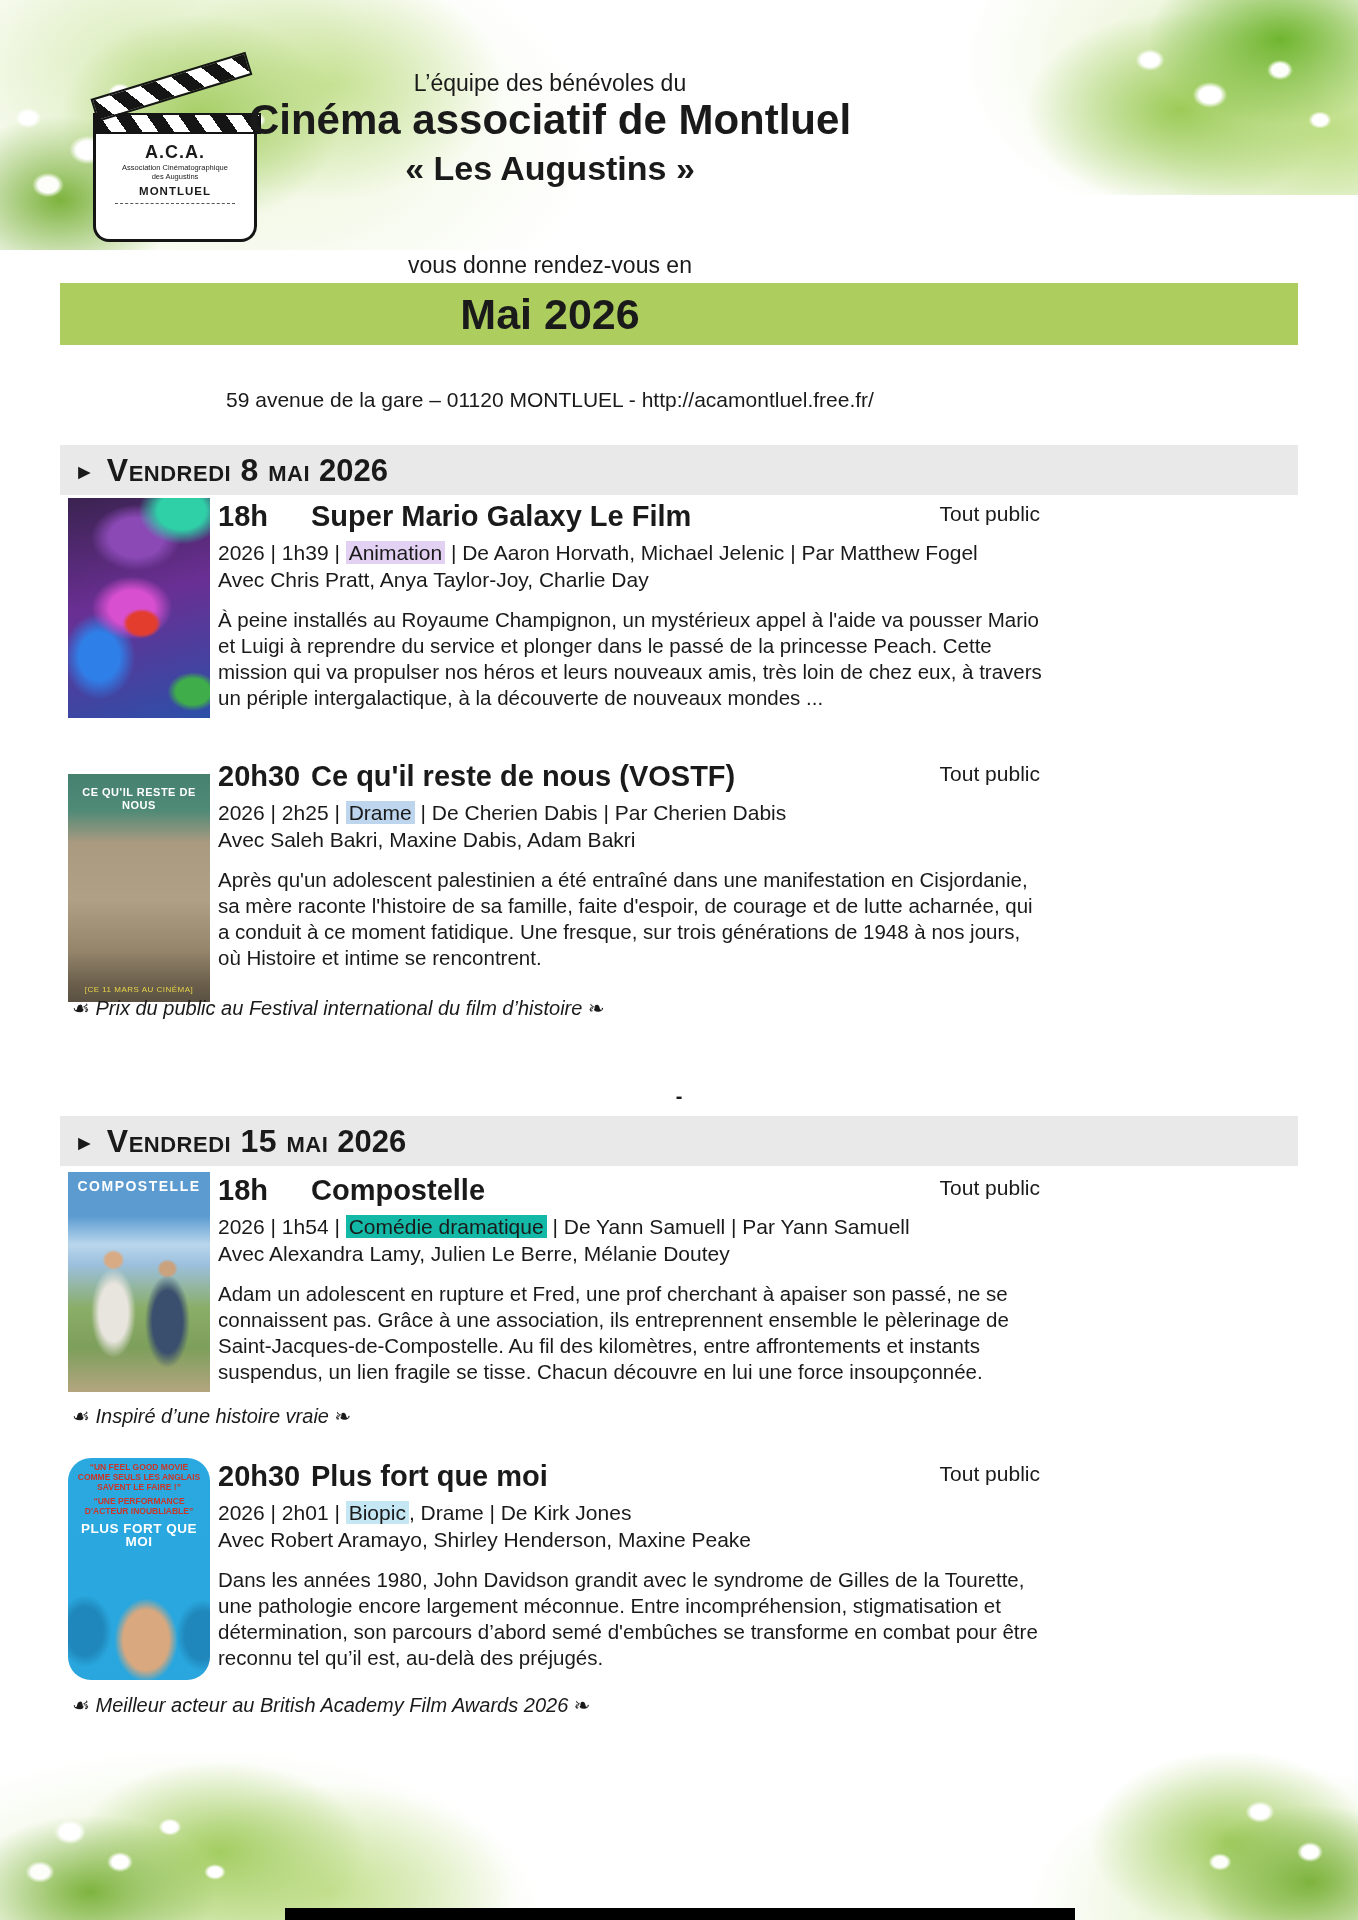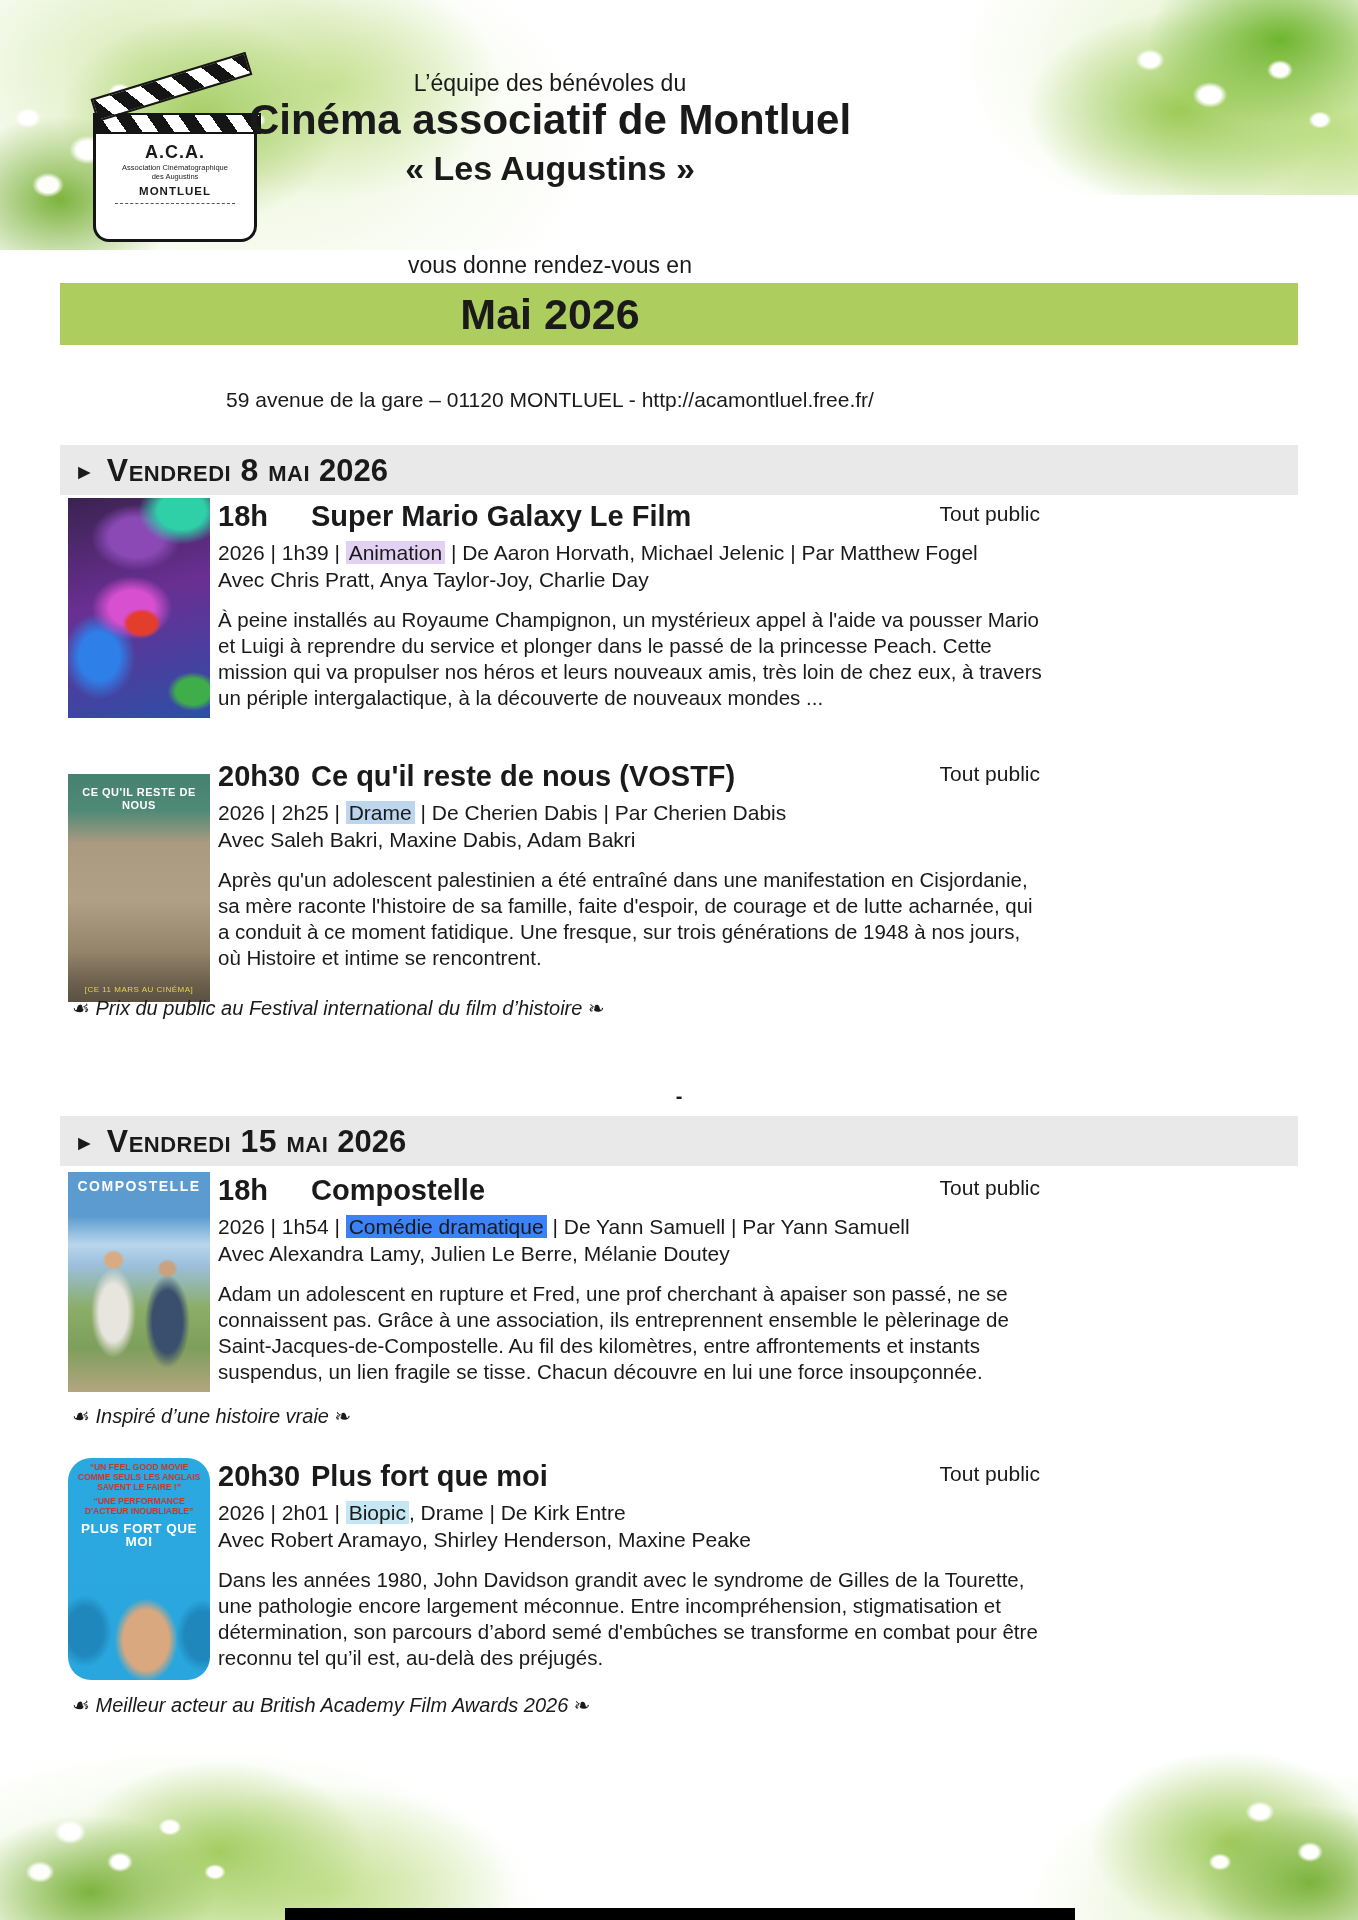--- a/index.html
+++ b/index.html
@@ -222,42 +222,42 @@
     <div class="poster p3">
       <div class="poster-title">COMPOSTELLE</div>
     </div>
     <div class="mbody">
       <div class="audience">Tout public</div>
       <div class="titlerow">
         <span class="time">18h</span>
         <span class="mtitle">Compostelle</span>
       </div>
       <div class="meta">
-        <span>2026 | 1h54 | </span><span class="genre" style="background-color: #3b82f6;">Comédie dramatique</span><span> | De Yann Samuell | Par Yann Samuell</span>
+        <span>2026 | 1h54 | </span><span class="genre" style="background-color: #14b8a6;">Comédie dramatique</span><span> | De Yann Samuell | Par Yann Samuell</span>
       </div>
       <div class="cast">Avec Alexandra Lamy, Julien Le Berre, Mélanie Doutey</div>
       <div class="desc">Adam un adolescent en rupture et Fred, une prof cherchant à apaiser son passé, ne se connaissent pas. Grâce à une association, ils entreprennent ensemble le pèlerinage de Saint-Jacques-de-Compostelle. Au fil des kilomètres, entre affrontements et instants suspendus, un lien fragile se tisse. Chacun découvre en lui une force insoupçonnée.</div>
     </div>
     <div class="award">☙ Inspiré d’une histoire vraie ❧</div>
   </div>
 
   <div class="movie" id="movie-3">
     <div class="poster p4">
       <div class="poster-quote">“UN FEEL GOOD MOVIE COMME SEULS LES ANGLAIS SAVENT LE FAIRE !”</div>
       <div class="poster-quote">“UNE PERFORMANCE D'ACTEUR INOUBLIABLE”</div>
       <div class="poster-title">PLUS FORT QUE MOI</div>
     </div>
     <div class="mbody">
       <div class="audience">Tout public</div>
       <div class="titlerow">
         <span class="time">20h30</span>
         <span class="mtitle">Plus fort que moi</span>
       </div>
       <div class="meta">
-        <span>2026 | 2h01 | </span><span class="genre" style="background-color: rgb(197, 230, 243);">Biopic</span><span>, Drame | De Kirk Entre</span>
+        <span>2026 | 2h01 | </span><span class="genre" style="background-color: rgb(197, 230, 243);">Biopic</span><span>, Drame | De Kirk Jones</span>
       </div>
       <div class="cast">Avec Robert Aramayo, Shirley Henderson, Maxine Peake</div>
       <div class="desc">Dans les années 1980, John Davidson grandit avec le syndrome de Gilles de la Tourette, une pathologie encore largement méconnue. Entre incompréhension, stigmatisation et détermination, son parcours d’abord semé d'embûches se transforme en combat pour être reconnu tel qu’il est, au-delà des préjugés.</div>
     </div>
     <div class="award">☙ Meilleur acteur au British Academy Film Awards 2026 ❧</div>
   </div>
 
   <div class="bottom-bar" style="background-color: rgb(0, 0, 0);"></div>
 </div>
 

